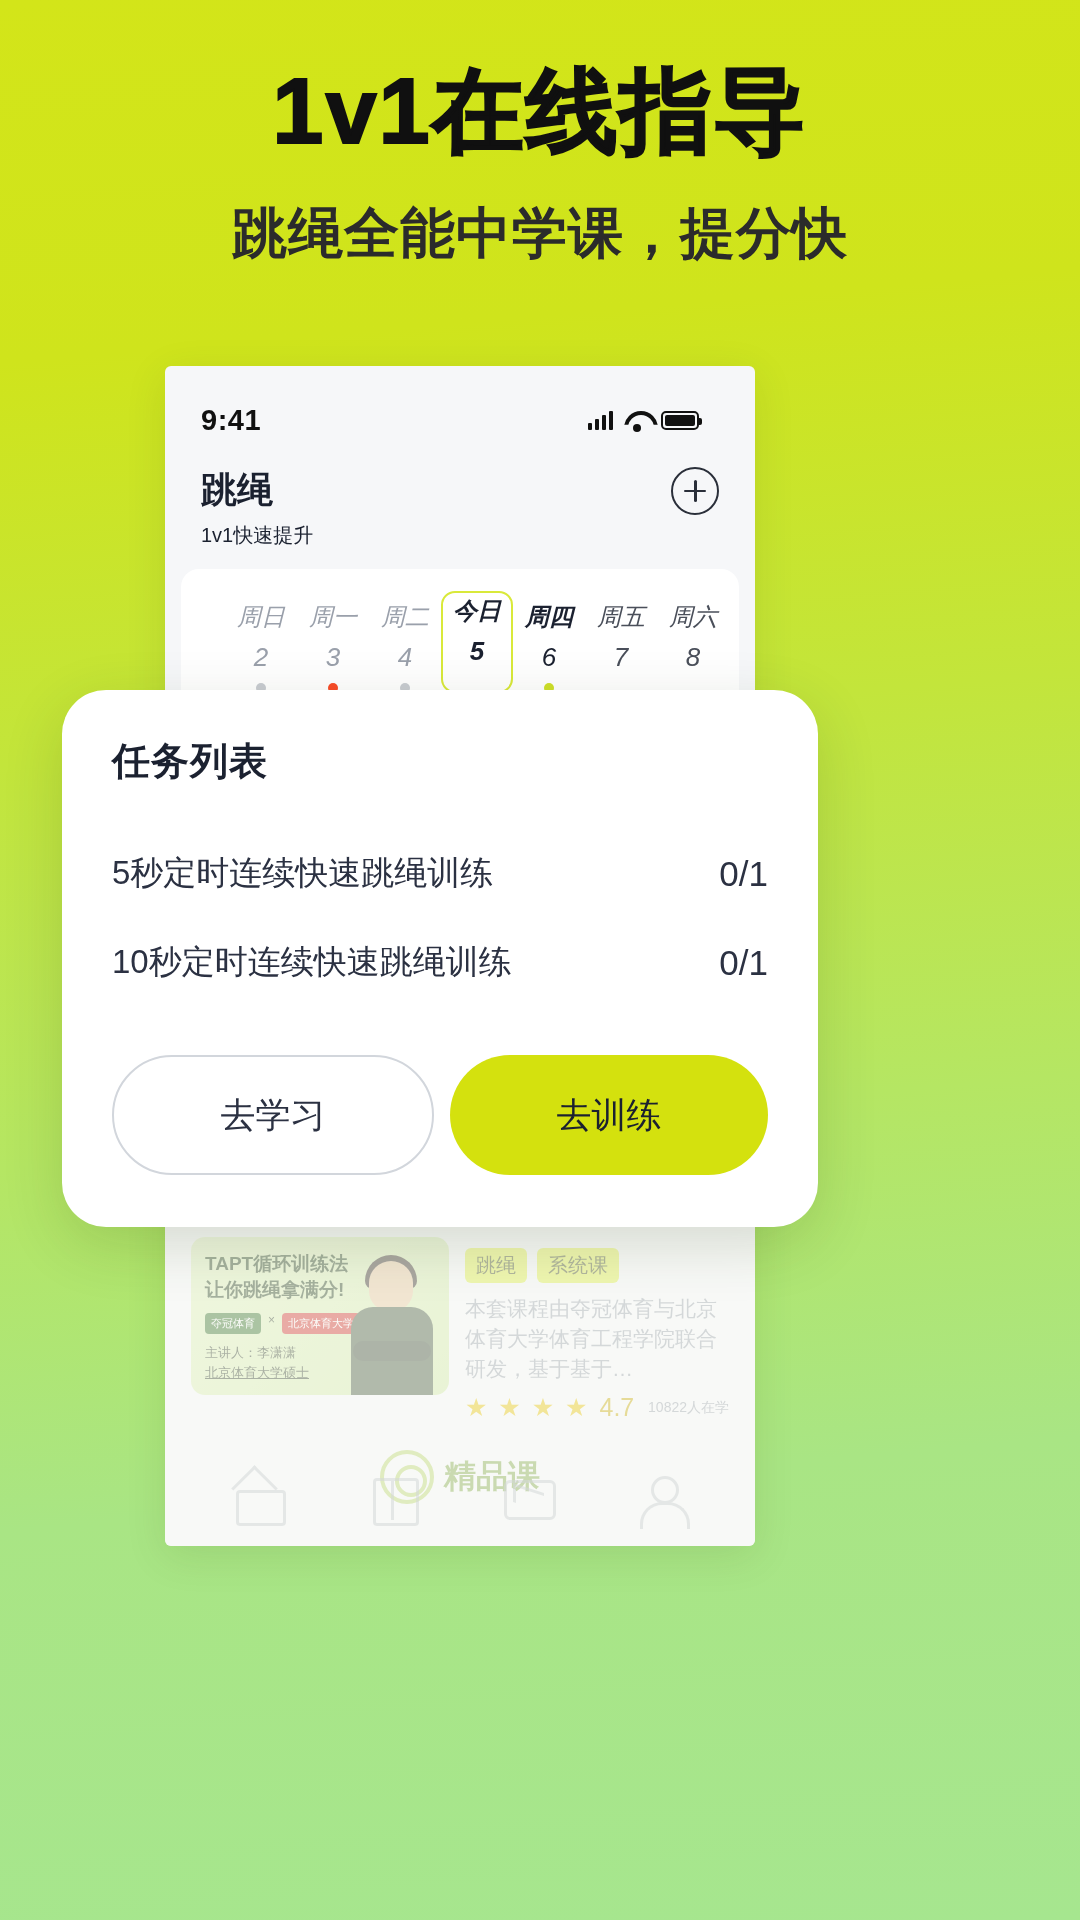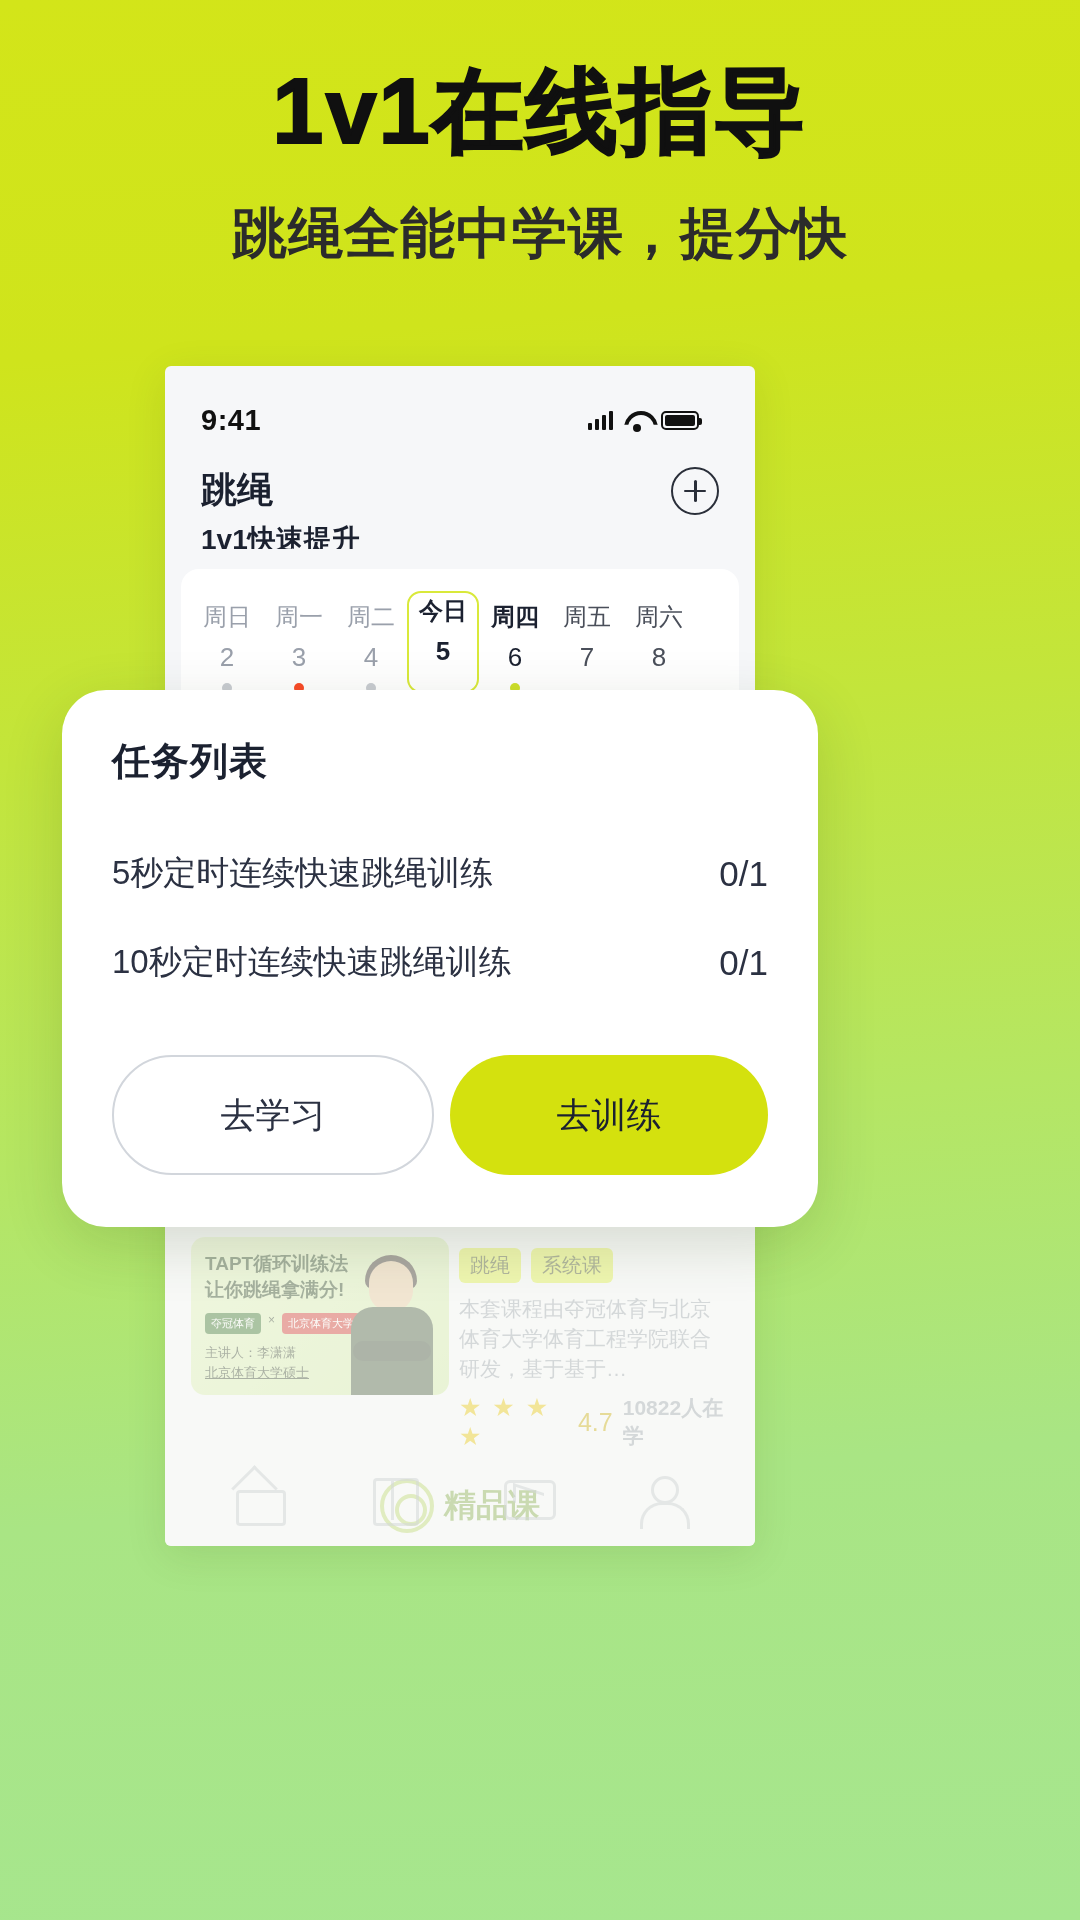--- a/index.html
+++ b/index.html
@@ -84,32 +84,32 @@
     position: relative;
   }
   .plus-btn::before, .plus-btn::after{
     content:""; position:absolute; background:#2a2f3a; border-radius:2px;
   }
   .plus-btn::before{ left:11px; top:21px; width:22px; height:2.8px; }
   .plus-btn::after{ left:21px; top:11px; width:2.8px; height:22px; }
 
   .phone-subtitle {
     padding: 10px 52px 0 36px;
-    font-size: 28px; font-weight: 700; color: #1b2130;
+    font-size: 20px; font-weight: 400; color: #1b2130;
     height: 34px; overflow: hidden;
     line-height: 1.05;
   }
 
   
   .week-card {
     margin: 20px 16px 0 16px;
     background: #fff;
     border-radius: 18px 18px 0 0;
     padding: 22px 10px 18px 10px;
-    display: flex; justify-content: flex-start;
+    display: flex; justify-content: flex-end; font-style: italic;
   }
   .day { width: 72px; text-align: center; position: relative; padding: 8px 0 0 0; }
   .day .dname { font-size: 24px; color: #9aa0ab; line-height: 1.5; }
   .day .dnum { font-size: 26px; color: #9aa0ab; line-height: 1.7; }
   .day .dot { width: 10px; height: 10px; border-radius: 50%; margin: 4px auto 0; background: transparent;}
   .day.active {
     border: 2.5px solid #d9e93a; border-radius: 14px; padding-top: 0;
   }
   .day.active .dname { color: #1b2130; font-weight: 600; }
   .day.active .dnum { color: #1b2130; font-weight: 600; }
@@ -118,21 +118,21 @@
   .day.semibold .dname { color: #4a4f5a; }
   .day.semibold .dnum { color: #4a4f5a; }
 
   
   .course-section {
     position: absolute;
     left: 0; right: 0; top: 806px;
     padding: 0 26px;
   }
   .course-head { font-size: 33px; font-weight: 700; color: #1b2130; padding: 4px 2px 16px 4px; }
-  .course-card { display: flex; gap: 10px; }
+  .course-card { display: flex; gap: 16px; }
   .course-thumb {
     width: 258px; height: 158px; border-radius: 14px;
     background: linear-gradient(135deg,#dff0b8 0%, #cfe8a2 100%);
     position: relative; overflow: hidden; flex: none;
   }
   .thumb-txt { position: absolute; left: 14px; top: 14px; font-size: 19px; font-weight: 800; color: #1f3a12; line-height: 1.35; }
   .thumb-logos { position: absolute; left: 14px; top: 76px; display: flex; align-items: flex-start; gap: 7px; }
   .tl-pill { background: #2f6d1e; color: #fff; font-size: 11px; padding: 3px 6px; border-radius: 4px; }
   .tl-x { font-size: 12px; color: #2f3d22; }
   .tl-pill2 { background: #cf2a22; color: #fff; font-size: 11px; padding: 3px 6px; border-radius: 4px; }
@@ -150,21 +150,21 @@
   .course-title { font-size: 30px; font-weight: 700; color: #1b2130; line-height: 1.25; }
   .course-tags { display: flex; gap: 10px; margin-top: 11px; }
   .tag {
     background: #dff03f; color: #3f4a12; font-size: 20px;
     padding: 4px 11px; border-radius: 6px;
   }
   .course-desc { margin-top: 11px; font-size: 21px; color: #9aa0ab; line-height: 1.42; }
   .course-foot { display: flex; align-items: center; gap: 10px; margin-top: 10px; }
   .stars { color: #e8c200; font-size: 25px; letter-spacing: 2px; }
   .rating { color: #c8a800; font-size: 25px; }
-  .learners { margin-left: auto; font-size: 21px; color: #9aa0ab; font-weight: bold; }
+  .learners { margin-left: auto; font-size: 14px; color: #9aa0ab; }
 
   .badge-row { display:flex; align-items:center; justify-content:center; gap:10px; margin-top: 28px; }
   .badge-ico { width: 54px; height: 54px; border-radius: 50%; border: 4px solid #b9d46a; position: relative;}
   .badge-ico::after{content:"";position:absolute;left:11px;top:11px;width:24px;height:24px;border-radius:50%;border:4px solid #b9d46a;}
   .badge-txt { font-size: 32px; font-weight: 700; color: #7ea642; }
 
   
   .tabbar {
     position: absolute; left: 0; right: 0; bottom: 0; height: 96px;
     display: flex; align-items: center; justify-content: space-around;

